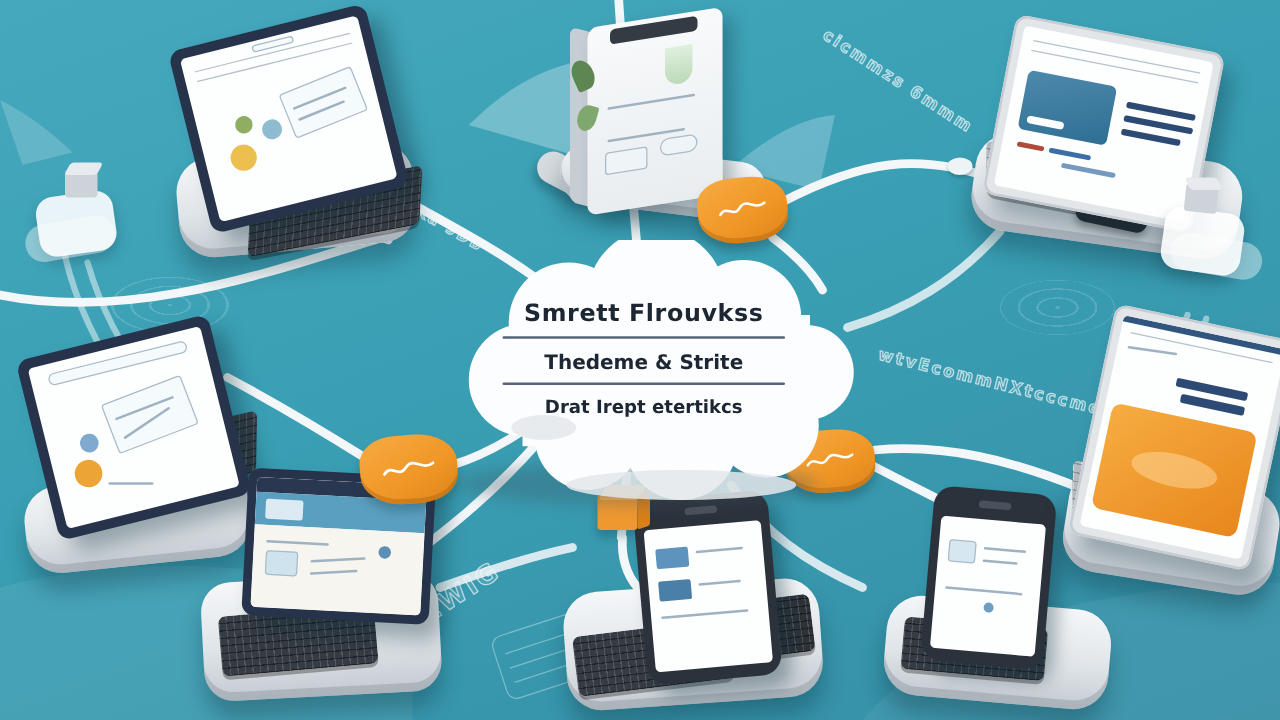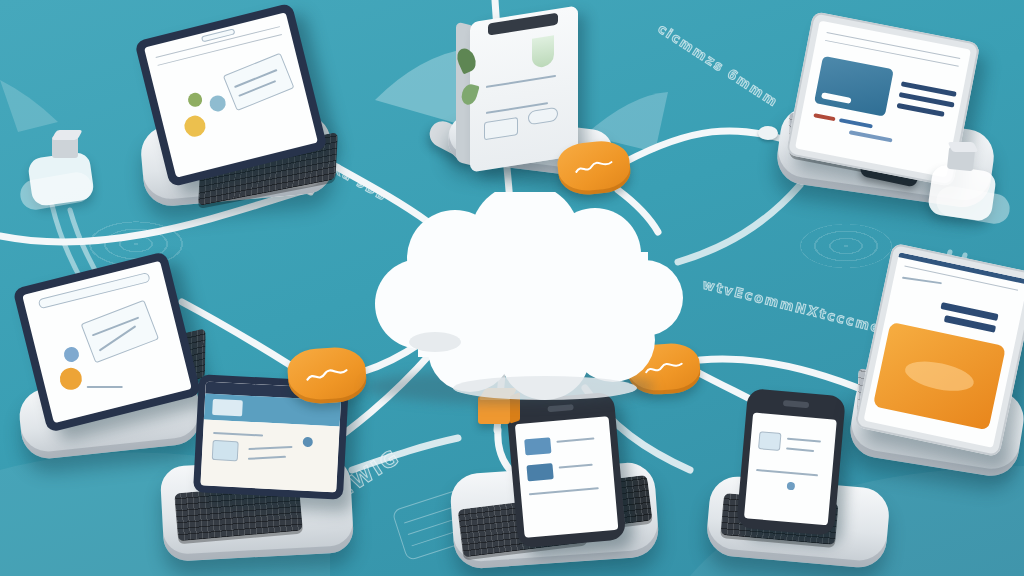--- a/index.html
+++ b/index.html
@@ -301,14 +301,21 @@
       <circle cx="175" cy="163" r="45"></circle>
       <circle cx="100" cy="158" r="42"></circle>
       <circle cx="50" cy="112" r="45"></circle>
       <rect x="48" y="60" width="230" height="105"></rect>
     </g>
     <g fill="#e4e9ec" opacity=".85">
       <ellipse cx="175" cy="196" rx="92" ry="12"></ellipse>
       <ellipse cx="65" cy="150" rx="26" ry="10"></ellipse>
     </g>
   </svg>
+  <div class="cloudtext" style="left:402px;top:240px;">
+    <div class="l1">Smrett Flrouvkss</div>
+    <div class="rule"></div>
+    <div class="l2">Thedeme &amp; Strite</div>
+    <div class="rule"></div>
+    <div class="l3">Drat Irept etertikcs</div>
+  </div>
 
 </div>
 
 </body></html>

